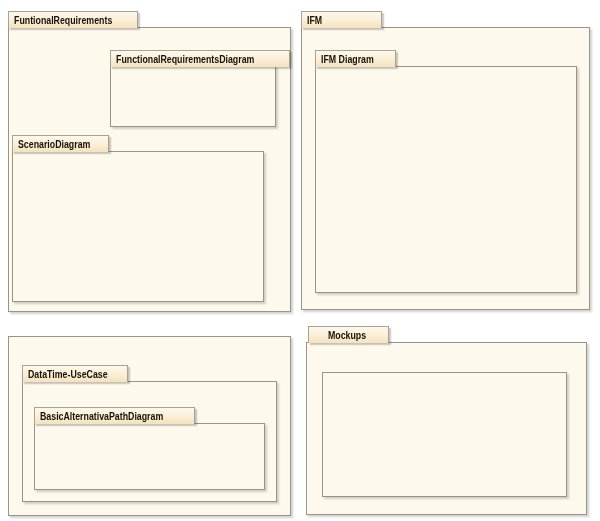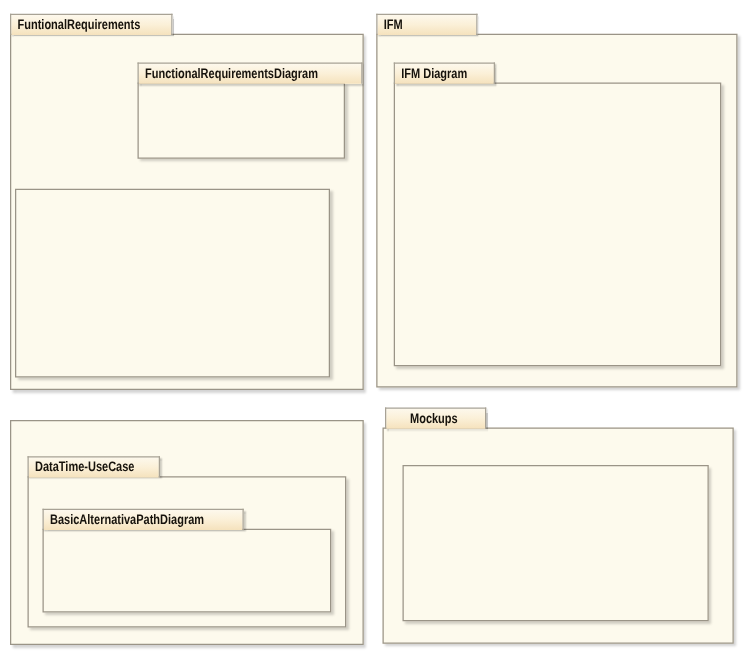--- a/index.html
+++ b/index.html
@@ -36,20 +36,23 @@
   <div class="pkg-tab" style="left:308px;top:322px;padding-left:14px;">
       <span>Mockups</span>
     </div>
   <div class="pkg-body" style="left:306px;top:338px;width:281px;height:173px;"></div>
 
   <div class="pkg-tab" style="left:110px;top:46px;align-items:center;">
       <span>FunctionalRequirementsDiagram</span>
     </div>
   <div class="pkg-body" style="left:110px;top:62px;width:166px;height:61px;"></div>
 
+  <div class="pkg-tab" style="left:12px;top:131px;">
+      <span>ScenarioDiagram</span>
+    </div>
   <div class="pkg-body" style="left:12px;top:147px;width:252px;height:151px;"></div>
 
   <div class="pkg-tab" style="left:315px;top:46px;text-align:center;">
       <span>IFM Diagram</span>
     </div>
   <div class="pkg-body" style="left:315px;top:62px;width:262px;height:227px;"></div>
 
   <div class="pkg-tab" style="left:22px;top:361px;">
       <span>DataTime-UseCase</span>
     </div>

